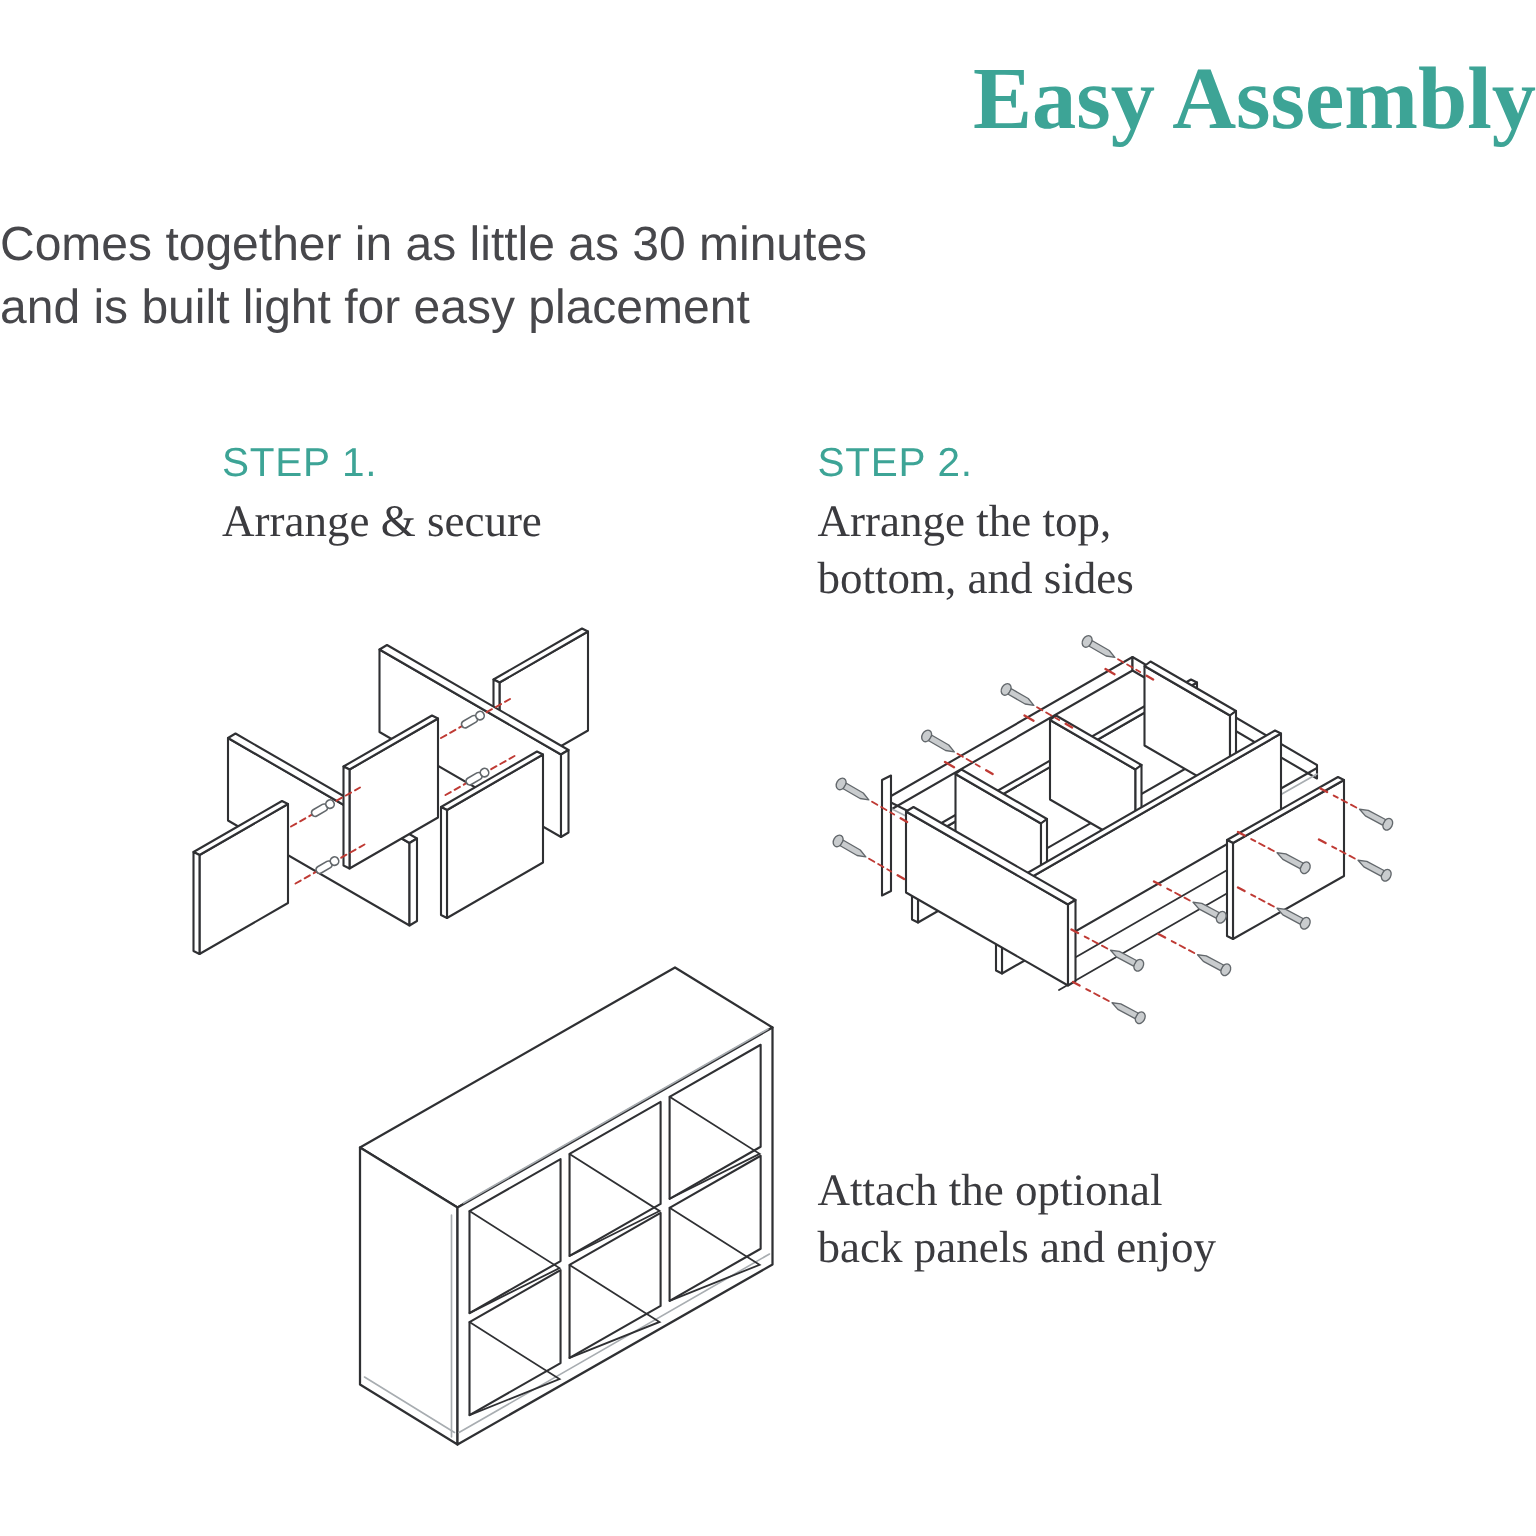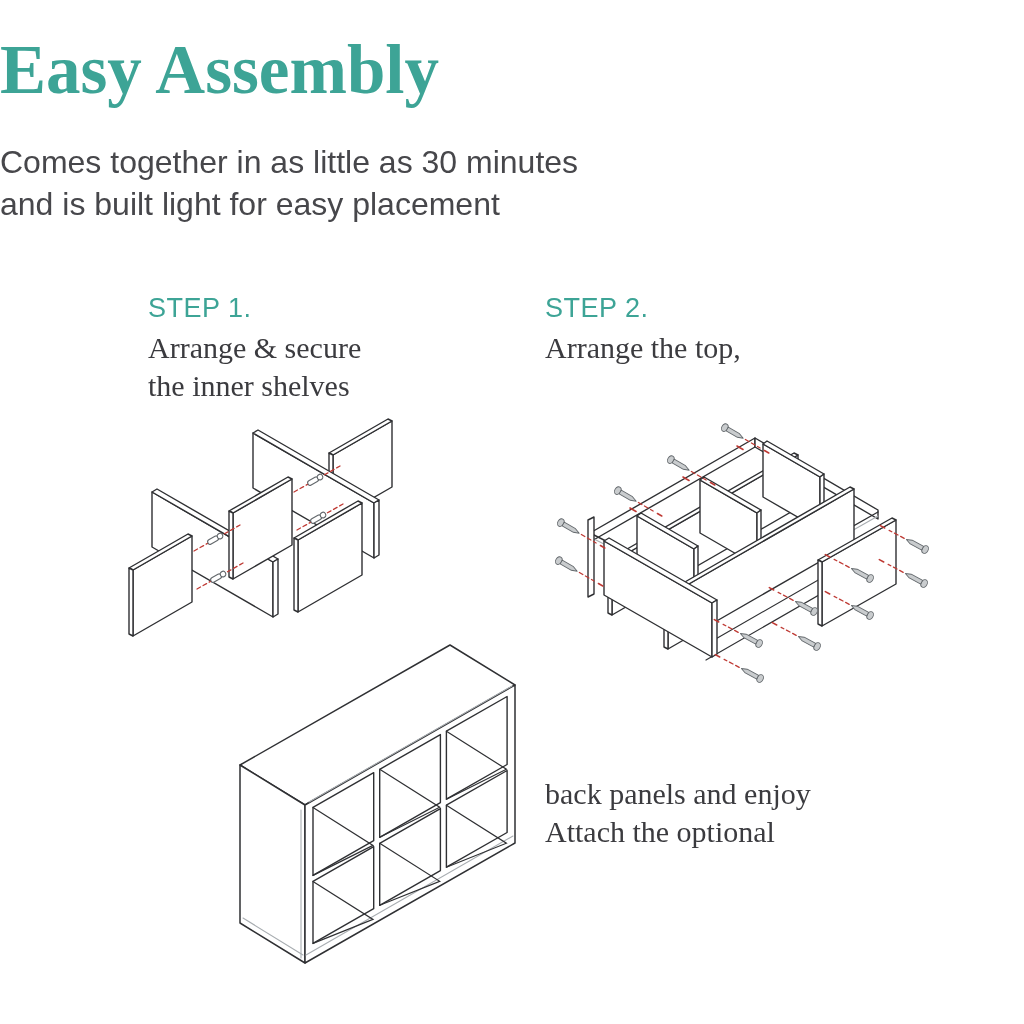--- a/index.html
+++ b/index.html
@@ -1,20 +1,20 @@
 <!DOCTYPE html>
 <html><head>
 <meta charset="utf-8">
 <style>
   html,body{margin:0;padding:0;background:#e9e9e9;}
   .canvas{position:relative;width:1024px;height:1024px;margin:0 auto;background:var(--bg,#fff);overflow:hidden;
           font-family:"Liberation Sans",sans-serif;}
   .art{position:absolute;left:0;top:0;width:1024px;height:1024px;}
-  .title{position:absolute;left:0;right:0;top:36px;margin:0;text-align:left;
-         font-family:"Liberation Serif",serif;font-weight:600;font-size:69px;line-height:1;
+  .title{position:absolute;left:0;right:0;top:36px;margin:0;text-align:right;
+         font-family:"Liberation Serif",serif;font-weight:600;font-size:59px;line-height:1;
          color:var(--accent,#3DA496);letter-spacing:0;}
   .subtitle{position:absolute;left:0;right:0;top:141px;
             font-size:32px;line-height:1.32;color:var(--body,#47474B);font-weight:400;}
   .step{position:absolute;width:430px;}
   .step-label{font-weight:400;font-size:27px;letter-spacing:.5px;color:var(--accent,#3DA496);}
   .step-desc{margin-top:5px;font-family:"Liberation Serif",serif;font-size:30px;line-height:1.27;
              color:var(--serif,#3B3B3F);}
   #step1{left:148px;top:293px;}
   #step2{left:545px;top:293px;}
   #step3{left:545px;top:770px;}
@@ -168,31 +168,31 @@
 
   <div class="subtitle">
     <div>Comes together in as little as 30 minutes</div>
     <div>and is built light for easy placement</div>
   </div>
 
   <div class="step" id="step1">
     <div class="step-label">STEP 1.</div>
     <div class="step-desc">
       <div>Arrange &amp; secure</div>
-      <div>the inner shelves</div>
     </div>
   </div>
 
   <div class="step" id="step2">
     <div class="step-label">STEP 2.</div>
     <div class="step-desc">
       <div>Arrange the top,</div>
+      <div>bottom, and sides</div>
     </div>
   </div>
 
   <div class="step" id="step3">
     <div class="step-desc">
+      <div>Attach the optional</div>
       <div>back panels and enjoy</div>
-      <div>Attach the optional</div>
     </div>
   </div>
 
 </div>
 
 </body></html>

